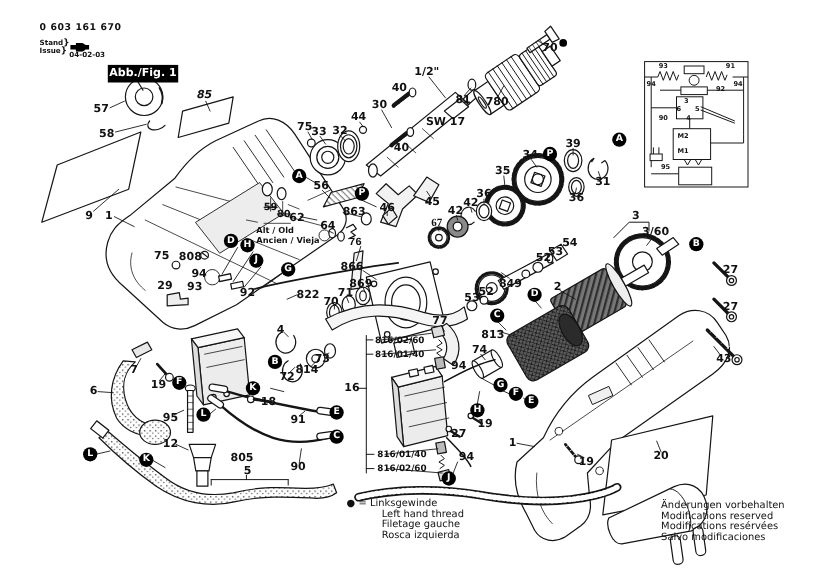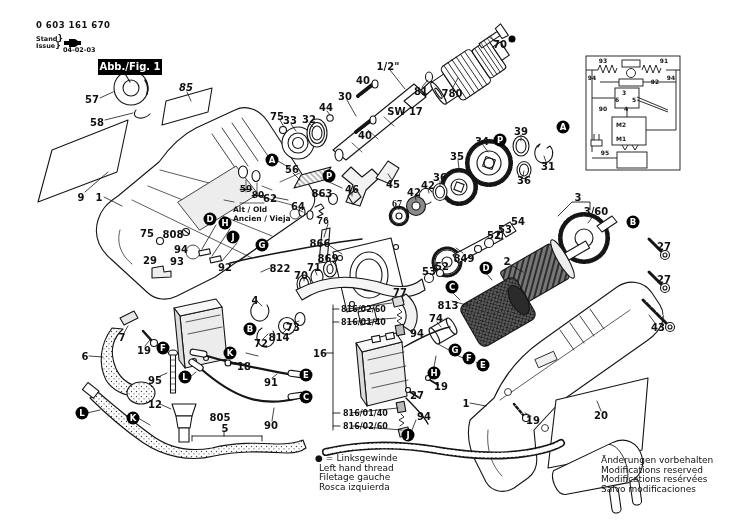--- a/index.html
+++ b/index.html
@@ -22,21 +22,21 @@
   .connector{position:absolute;transform:translate(-50%,-50%);width:13px;height:13px;border-radius:50%;
              background:#000;color:#fff;font-size:8.5px;font-weight:bold;text-align:center;
              line-height:13px;z-index:6;}
   .schl{position:absolute;transform:translate(-50%,-50%);font-size:6px;font-weight:bold;z-index:5;}
   .lh-dot{position:absolute;transform:translate(-50%,-50%);width:7px;height:7px;border-radius:50%;
           background:#000;z-index:6;}
   
   .legend{position:absolute;left:315px;top:454px;font-size:9px;line-height:9.5px;}
   .legend .row0{display:flex;align-items:center;gap:3px;}
   .legend .lg-dot{font-size:9px;}
-  .legend .indent{margin-left:4px;}
+  .legend .indent{margin-left:32px;}
   .notice{position:absolute;left:601px;top:456px;font-size:9px;line-height:9.5px;}
   .altnote{position:absolute;left:233px;top:205px;font-size:7.5px;font-weight:bold;line-height:9px;z-index:5;}
 </style>
 </head>
 <body>
 
 <div class="page">
 
   <svg width="750" height="530" viewBox="0 0 750 530">
     <defs>

